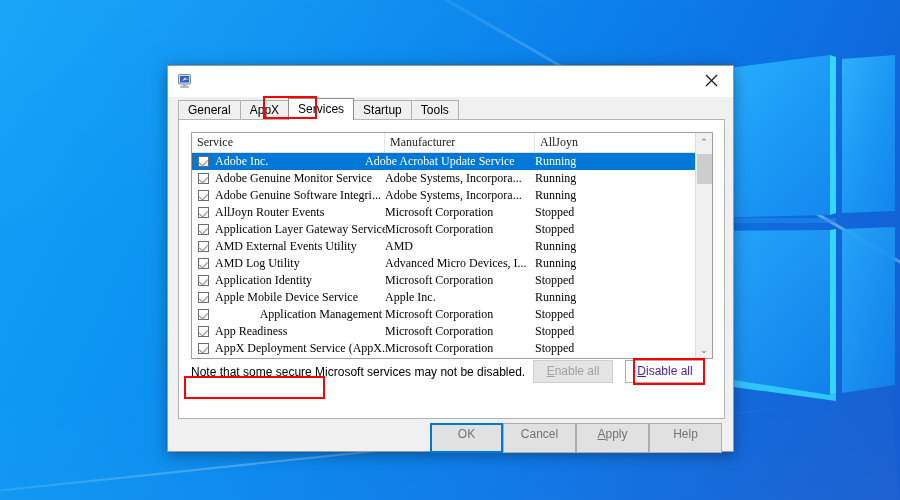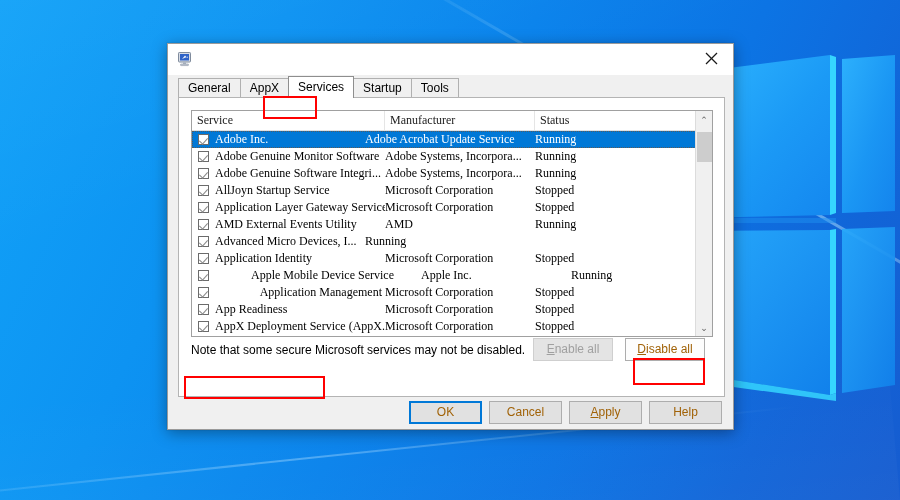--- a/index.html
+++ b/index.html
@@ -53,21 +53,21 @@
     left: 0; bottom: -180px;
     width: 900px; height: 320px;
     background: linear-gradient(180deg, rgba(255,255,255,0), rgba(255,255,255,.06));
     transform: rotate(-5deg);
   }
   #win-logo { position: absolute; left: 690px; top: 55px; }
 
   
   #dialog {
     position: absolute;
-    left: 167px; top: 43px;
+    left: 167px; top: 65px;
     width: 567px; height: 387px;
     background: #f0f0f0;
     border: 1px solid #9a9a9a;
     box-shadow: 0 3px 14px rgba(0,0,0,.35), 0 0 0 1px rgba(0,0,0,.04);
     font-size: 12px;
     color: #000;
   }
 
   
   #titlebar {
@@ -226,21 +226,21 @@
   }
   #enable-all, #disable-all {
     position: absolute;
     top: 240px;
     width: 80px; height: 23px;
     font-size: 12px;
     line-height: 21px;
     text-align: center;
     background: #e1e1e1;
     border: 1px solid #adadad;
-    color: #a16207;
+    color: #4c1d95;
     cursor: default;
   }
   #enable-all { left: 354px; color: #a0a0a0; border-color: #cfcfcf; background: #e4e4e4; }
   #disable-all { left: 446px; background: #fdfdfd; border-color: #adadad; }
 
   #hide-ms-row {
     position: absolute;
     left: 12px; top: 277px;
     display: flex; align-items: center;
     font-size: 12px;
@@ -265,27 +265,26 @@
 
   
   #footer {
     position: absolute;
     left: 0; top: 357px;
     width: 100%;
     display: flex; justify-content: flex-end;
     padding-right: 11px;
   }
   .fbtn {
-    width: 73px; height: 23px;
-    margin-left: 7px;
+    width: 73px; height: 30px;
     font-size: 12px; line-height: 21px;
     text-align: center;
     background: #e1e1e1;
     border: 1px solid #adadad;
-    color: #a16207;
+    color: #737373;
     cursor: default;
   }
   .fbtn.default {
     background: #e1e1e1;
     border: 1px solid #0078d7;
     box-shadow: inset 0 0 0 1px #0078d7;
   }
   .acc { text-decoration: underline; }
 </style>
 </head>
@@ -350,81 +349,82 @@
       <div class="tab">Startup</div>
       <div class="tab">Tools</div>
     </div>
 
     <div id="tabpanel">
 
       <div id="listview">
         <div id="list-header">
           <div class="hcell" style="width:193px">Service</div>
           <div class="hcell" style="width:150px">Manufacturer</div>
-          <div class="hcell" style="width:61px">Status</div>
+          <div class="hcell" style="width:61px">AllJoyn</div>
         </div>
         <div id="list-body">
             <div class="lrow selected">
               <div class="cb"></div>
               <div class="cell" style="width: 150px; flex: 0 0 auto;">Adobe Inc.</div>
               <div class="cell" style="width: 170px; flex: 0 0 auto;">Adobe Acrobat Update Service</div>
               <div class="cell" style="width: 61px; flex: 0 0 auto;">Running</div>
               <div class="cell" style="width: 100px; flex: 0 0 auto;"></div>
             </div>
             <div class="lrow">
               <div class="cb"></div>
-              <div class="cell" style="width: 170px; flex: 0 0 auto;">Adobe Genuine Monitor Software</div>
+              <div class="cell" style="width: 170px; flex: 0 0 auto;">Adobe Genuine Monitor Service</div>
               <div class="cell" style="width: 150px; flex: 0 0 auto;">Adobe Systems, Incorpora...</div>
               <div class="cell" style="width: 61px; flex: 0 0 auto;">Running</div>
               <div class="cell" style="width: 100px; flex: 0 0 auto;"></div>
             </div>
             <div class="lrow">
               <div class="cb"></div>
               <div class="cell" style="width: 170px; flex: 0 0 auto;">Adobe Genuine Software Integri...</div>
               <div class="cell" style="width: 150px; flex: 0 0 auto;">Adobe Systems, Incorpora...</div>
               <div class="cell" style="width: 61px; flex: 0 0 auto;">Running</div>
               <div class="cell" style="width: 100px; flex: 0 0 auto;"></div>
             </div>
             <div class="lrow">
               <div class="cb"></div>
-              <div class="cell" style="width: 170px; flex: 0 0 auto;">AllJoyn Startup Service</div>
+              <div class="cell" style="width: 170px; flex: 0 0 auto;">AllJoyn Router Events</div>
               <div class="cell" style="width: 150px; flex: 0 0 auto;">Microsoft Corporation</div>
               <div class="cell" style="width: 61px; flex: 0 0 auto;">Stopped</div>
               <div class="cell" style="width: 100px; flex: 0 0 auto;"></div>
             </div>
             <div class="lrow">
               <div class="cb"></div>
               <div class="cell" style="width: 170px; flex: 0 0 auto;">Application Layer Gateway Service</div>
               <div class="cell" style="width: 150px; flex: 0 0 auto;">Microsoft Corporation</div>
               <div class="cell" style="width: 61px; flex: 0 0 auto;">Stopped</div>
               <div class="cell" style="width: 100px; flex: 0 0 auto;"></div>
             </div>
             <div class="lrow">
               <div class="cb"></div>
               <div class="cell" style="width: 170px; flex: 0 0 auto;">AMD External Events Utility</div>
               <div class="cell" style="width: 150px; flex: 0 0 auto;">AMD</div>
               <div class="cell" style="width: 61px; flex: 0 0 auto;">Running</div>
               <div class="cell" style="width: 100px; flex: 0 0 auto;"></div>
             </div>
             <div class="lrow">
               <div class="cb"></div>
+              <div class="cell" style="width: 170px; flex: 0 0 auto;">AMD Log Utility</div>
               <div class="cell" style="width: 150px; flex: 0 0 auto;">Advanced Micro Devices, I...</div>
               <div class="cell" style="width: 61px; flex: 0 0 auto;">Running</div>
               <div class="cell" style="width: 100px; flex: 0 0 auto;"></div>
             </div>
             <div class="lrow">
               <div class="cb"></div>
               <div class="cell" style="width: 170px; flex: 0 0 auto;">Application Identity</div>
               <div class="cell" style="width: 150px; flex: 0 0 auto;">Microsoft Corporation</div>
               <div class="cell" style="width: 61px; flex: 0 0 auto;">Stopped</div>
               <div class="cell" style="width: 100px; flex: 0 0 auto;"></div>
             </div>
             <div class="lrow">
               <div class="cb"></div>
-              <div class="cell" style="width: 170px; flex: 0 0 auto; margin-left: 36px;">Apple Mobile Device Service</div>
+              <div class="cell" style="width: 170px; flex: 0 0 auto;">Apple Mobile Device Service</div>
               <div class="cell" style="width: 150px; flex: 0 0 auto;">Apple Inc.</div>
               <div class="cell" style="width: 61px; flex: 0 0 auto;">Running</div>
               <div class="cell" style="width: 100px; flex: 0 0 auto;"></div>
             </div>
             <div class="lrow">
               <div class="cb"></div>
               <div class="cell" style="width: 170px; flex: 0 0 auto; text-align: right;">Application Management</div>
               <div class="cell" style="width: 150px; flex: 0 0 auto;">Microsoft Corporation</div>
               <div class="cell" style="width: 61px; flex: 0 0 auto;">Stopped</div>
               <div class="cell" style="width: 100px; flex: 0 0 auto;"></div>

